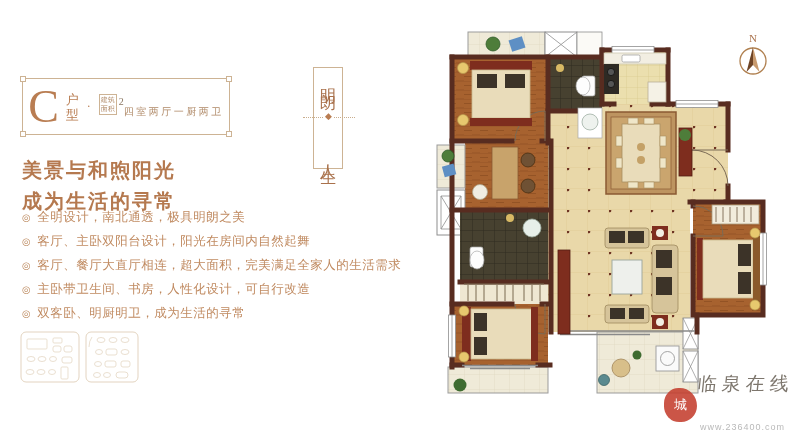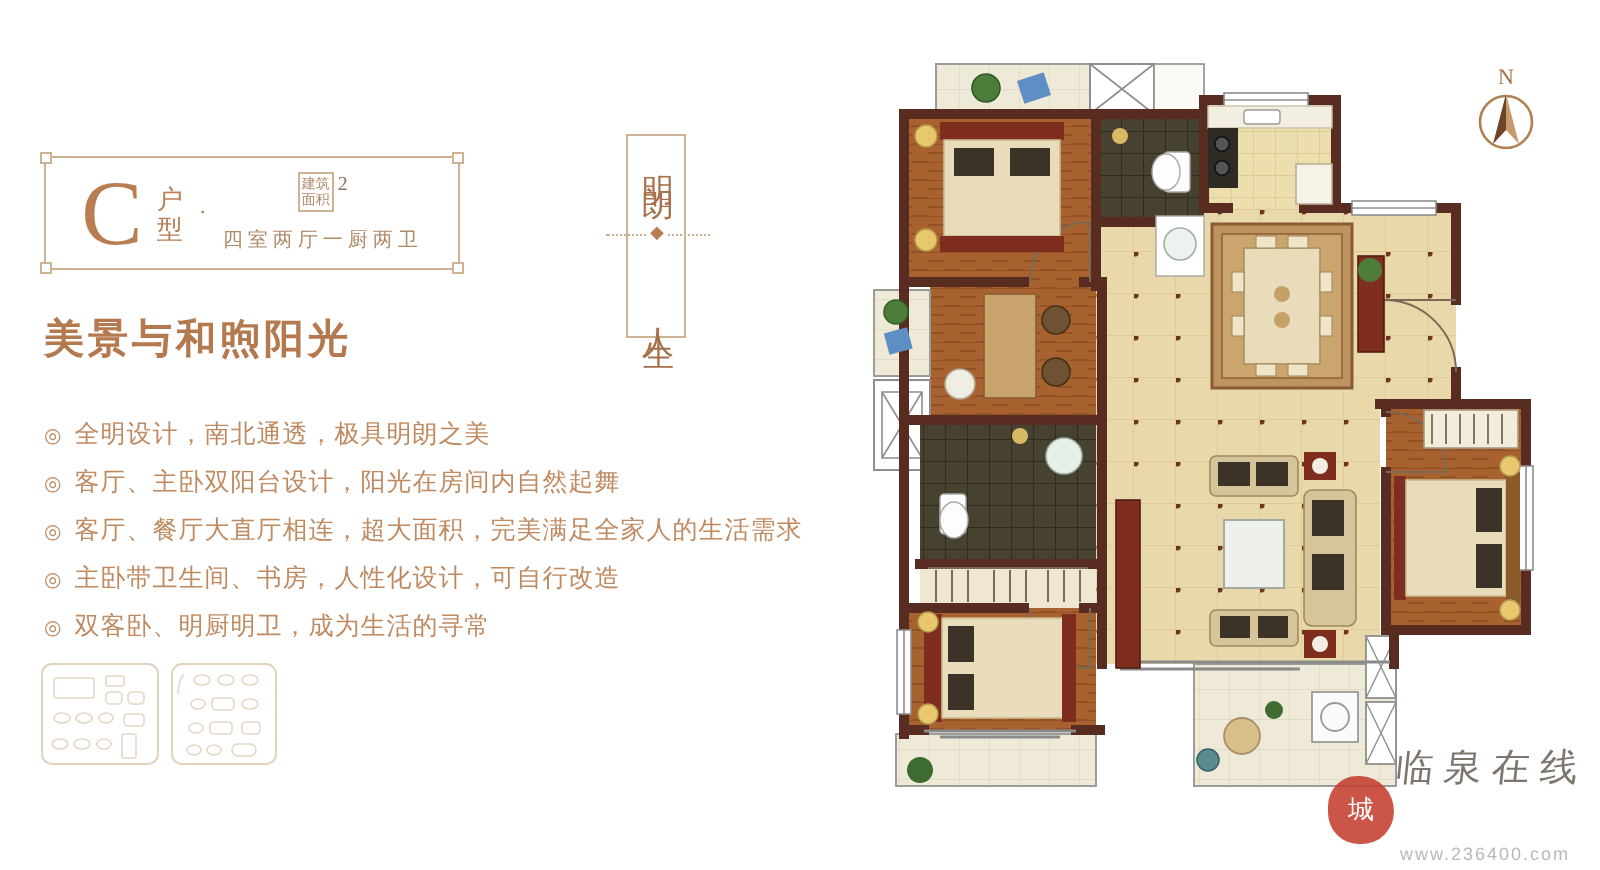--- a/index.html
+++ b/index.html
@@ -15,21 +15,21 @@
     position:absolute;left:22px;top:78px;width:208px;height:57px;
     border:1px solid #cdb394;display:flex;align-items:center;justify-content:center;
     gap:7px;box-sizing:border-box;
   }
   .plaque .corner{position:absolute;width:4px;height:4px;background:#fff;border:1px solid #cdb394;}
   .plaque .c-tl{left:-3px;top:-3px}.plaque .c-tr{right:-3px;top:-3px}
   .plaque .c-bl{left:-3px;bottom:-3px}.plaque .c-br{right:-3px;bottom:-3px}
   .letter-c{font-size:46px;line-height:0.9;color:#b97d52;}
   .unit-label{display:flex;flex-direction:column;color:#b97d52;font-size:13px;line-height:1.15;margin-top:3px;}
   .divider-dot{color:#b97d52;font-size:12px;margin:0 1px;align-self:center;}
-  .area-col{display:flex;flex-direction:column;align-items:center;}
+  .area-col{display:flex;align-items:flex-end;}
   .area-row{display:flex;align-items:flex-end;gap:3px;}
   .area-prefix{display:flex;flex-direction:column;font-size:7px;line-height:1.2;color:#b08a68;
     border:0.5px solid #cdb394;padding:1px 1px;margin-bottom:4px;}
   .area-value{font-size:29px;line-height:0.95;color:#8a7661;letter-spacing:1px;}
   .area-sup{font-size:10px;color:#8a7661;margin-bottom:12px;margin-left:-1px;}
   .rooms-summary{font-size:10px;color:#b08a68;letter-spacing:2.5px;margin-top:3px;}
 
   .headline{
     position:absolute;left:22px;top:155px;color:#b5794f;font-weight:bold;
     font-size:20px;line-height:1.55;letter-spacing:2px;
@@ -100,20 +100,21 @@
         <span>面积</span>
       </span>
       <span class="area-sup">2</span>
     </span>
     <span class="rooms-summary">四室两厅一厨两卫</span>
   </span>
 </div>
 
 <div class="headline serif">
   <div>美景与和煦阳光</div>
+  <div>成为生活的寻常</div>
 </div>
 
 <div class="features serif">
   <div class="feature-row">
     <span class="feature-marker">◎</span>
     <span>全明设计，南北通透，极具明朗之美</span>
   </div>
   <div class="feature-row">
     <span class="feature-marker">◎</span>
     <span>客厅、主卧双阳台设计，阳光在房间内自然起舞</span>

